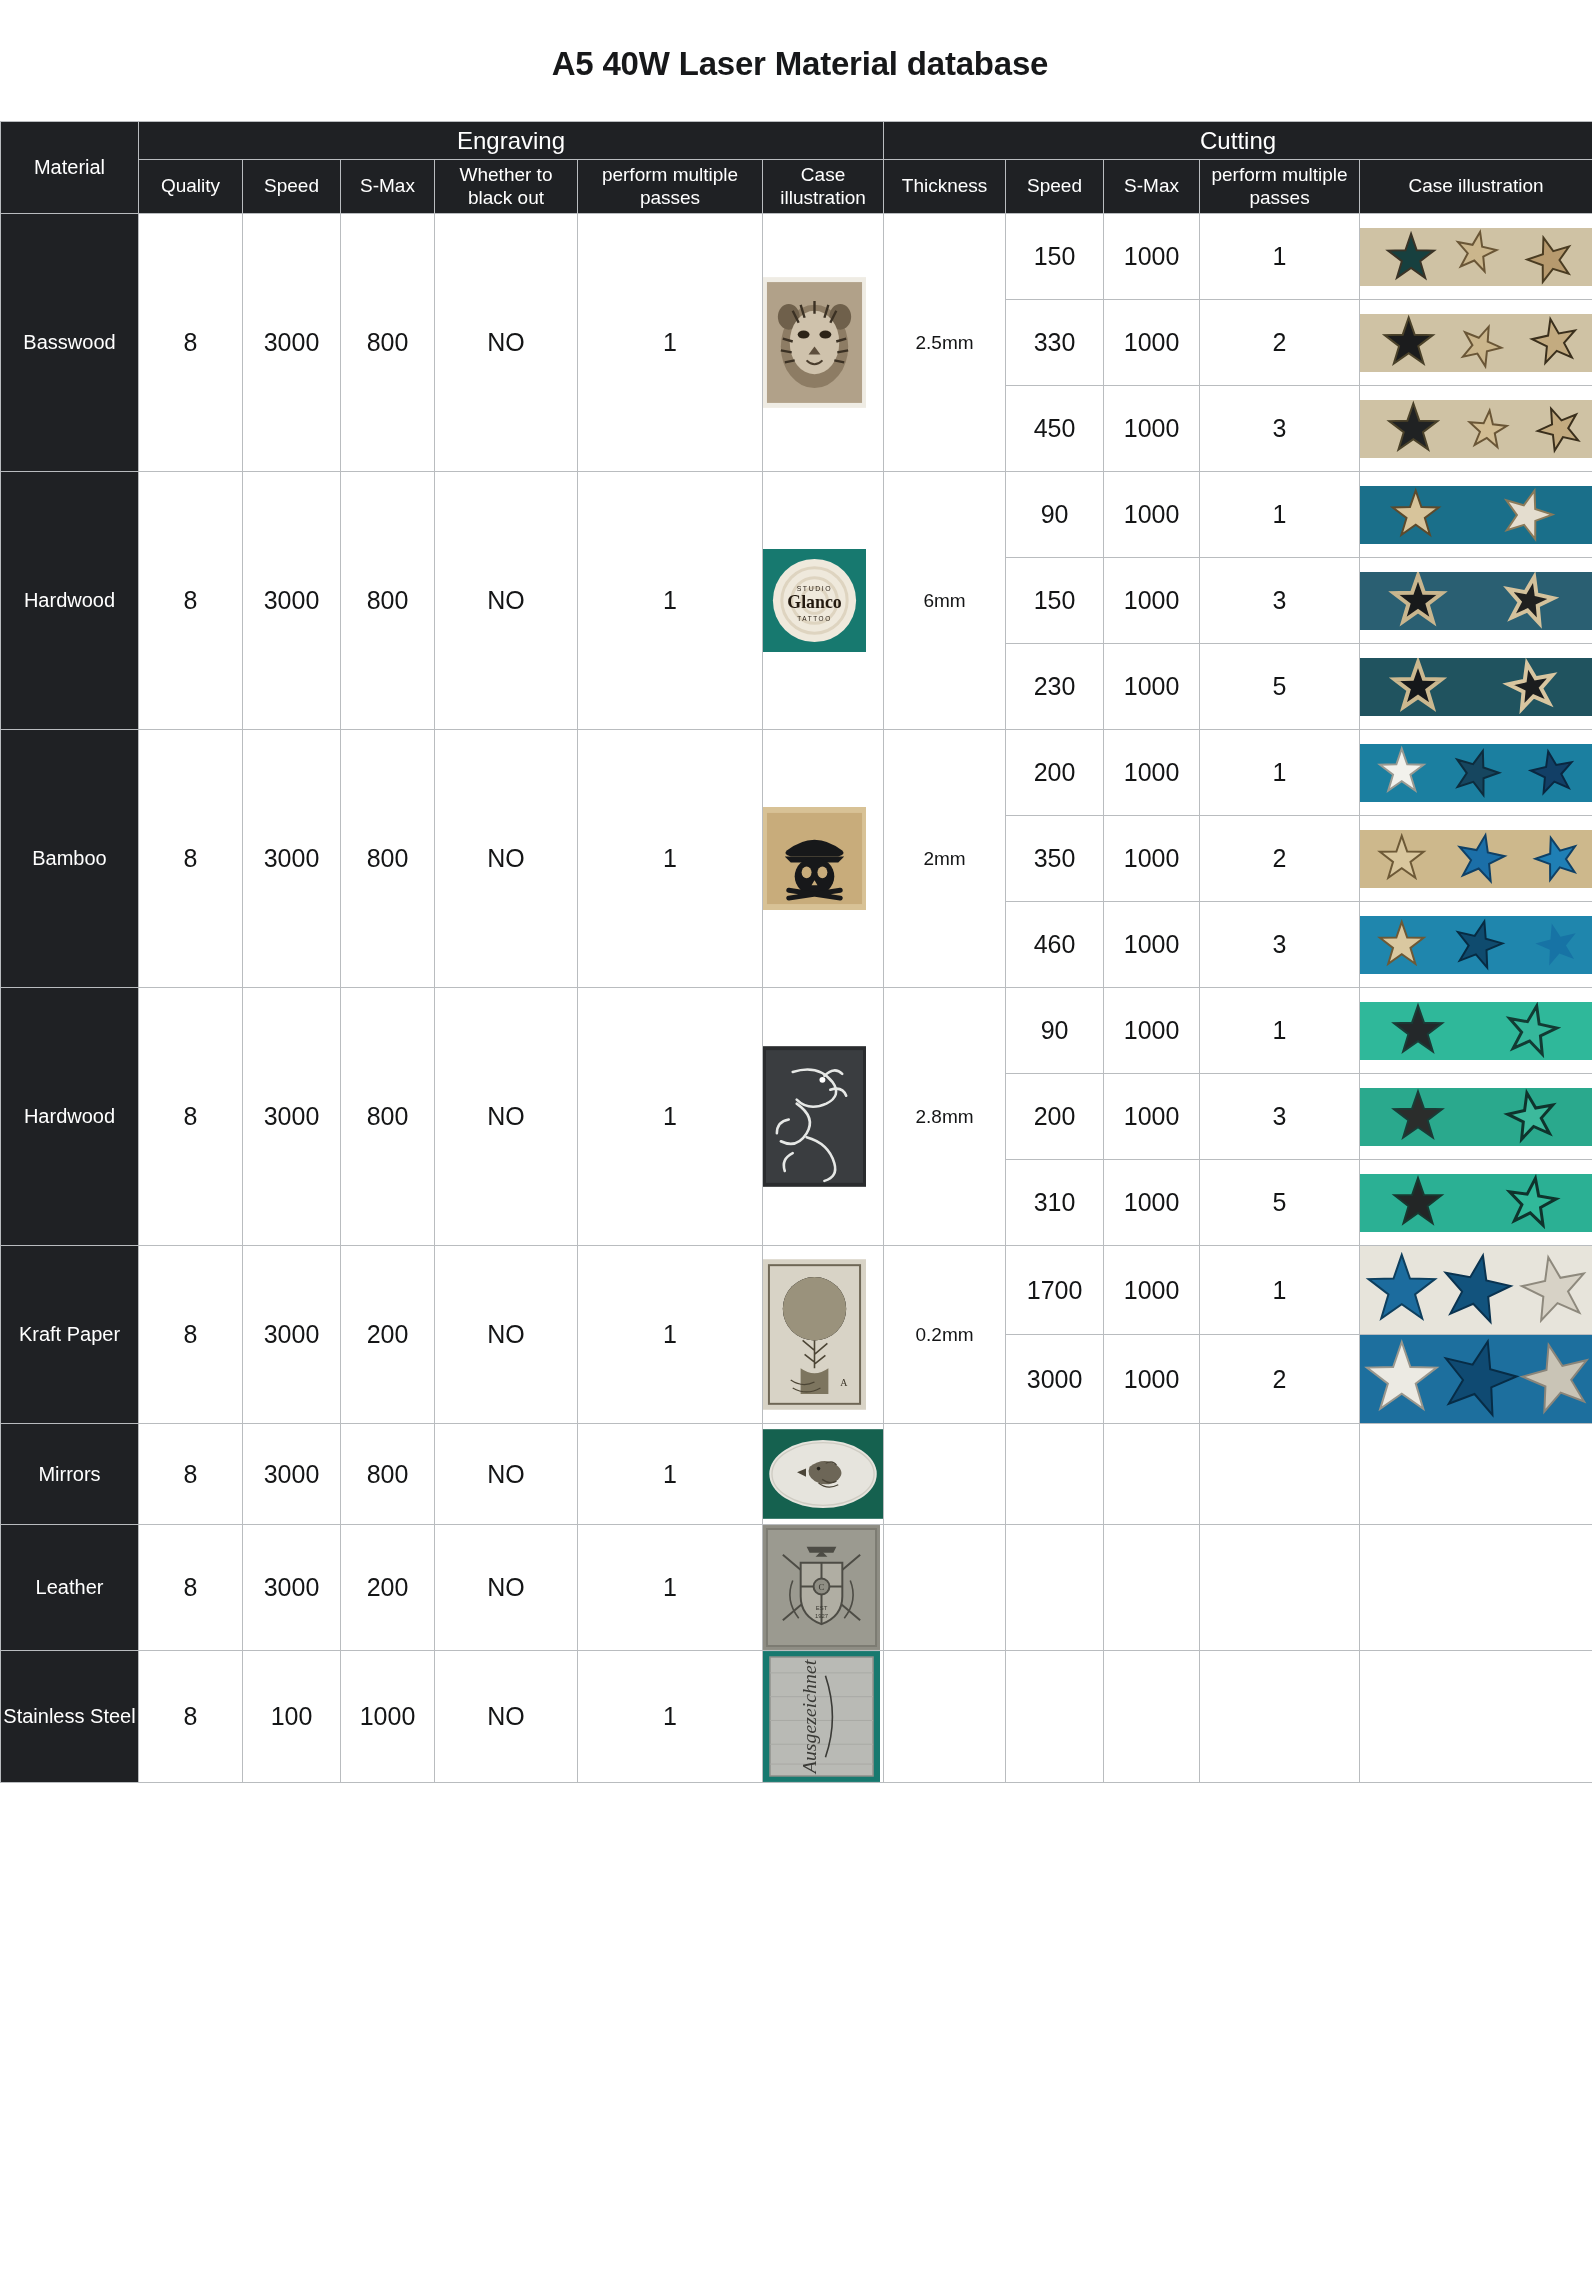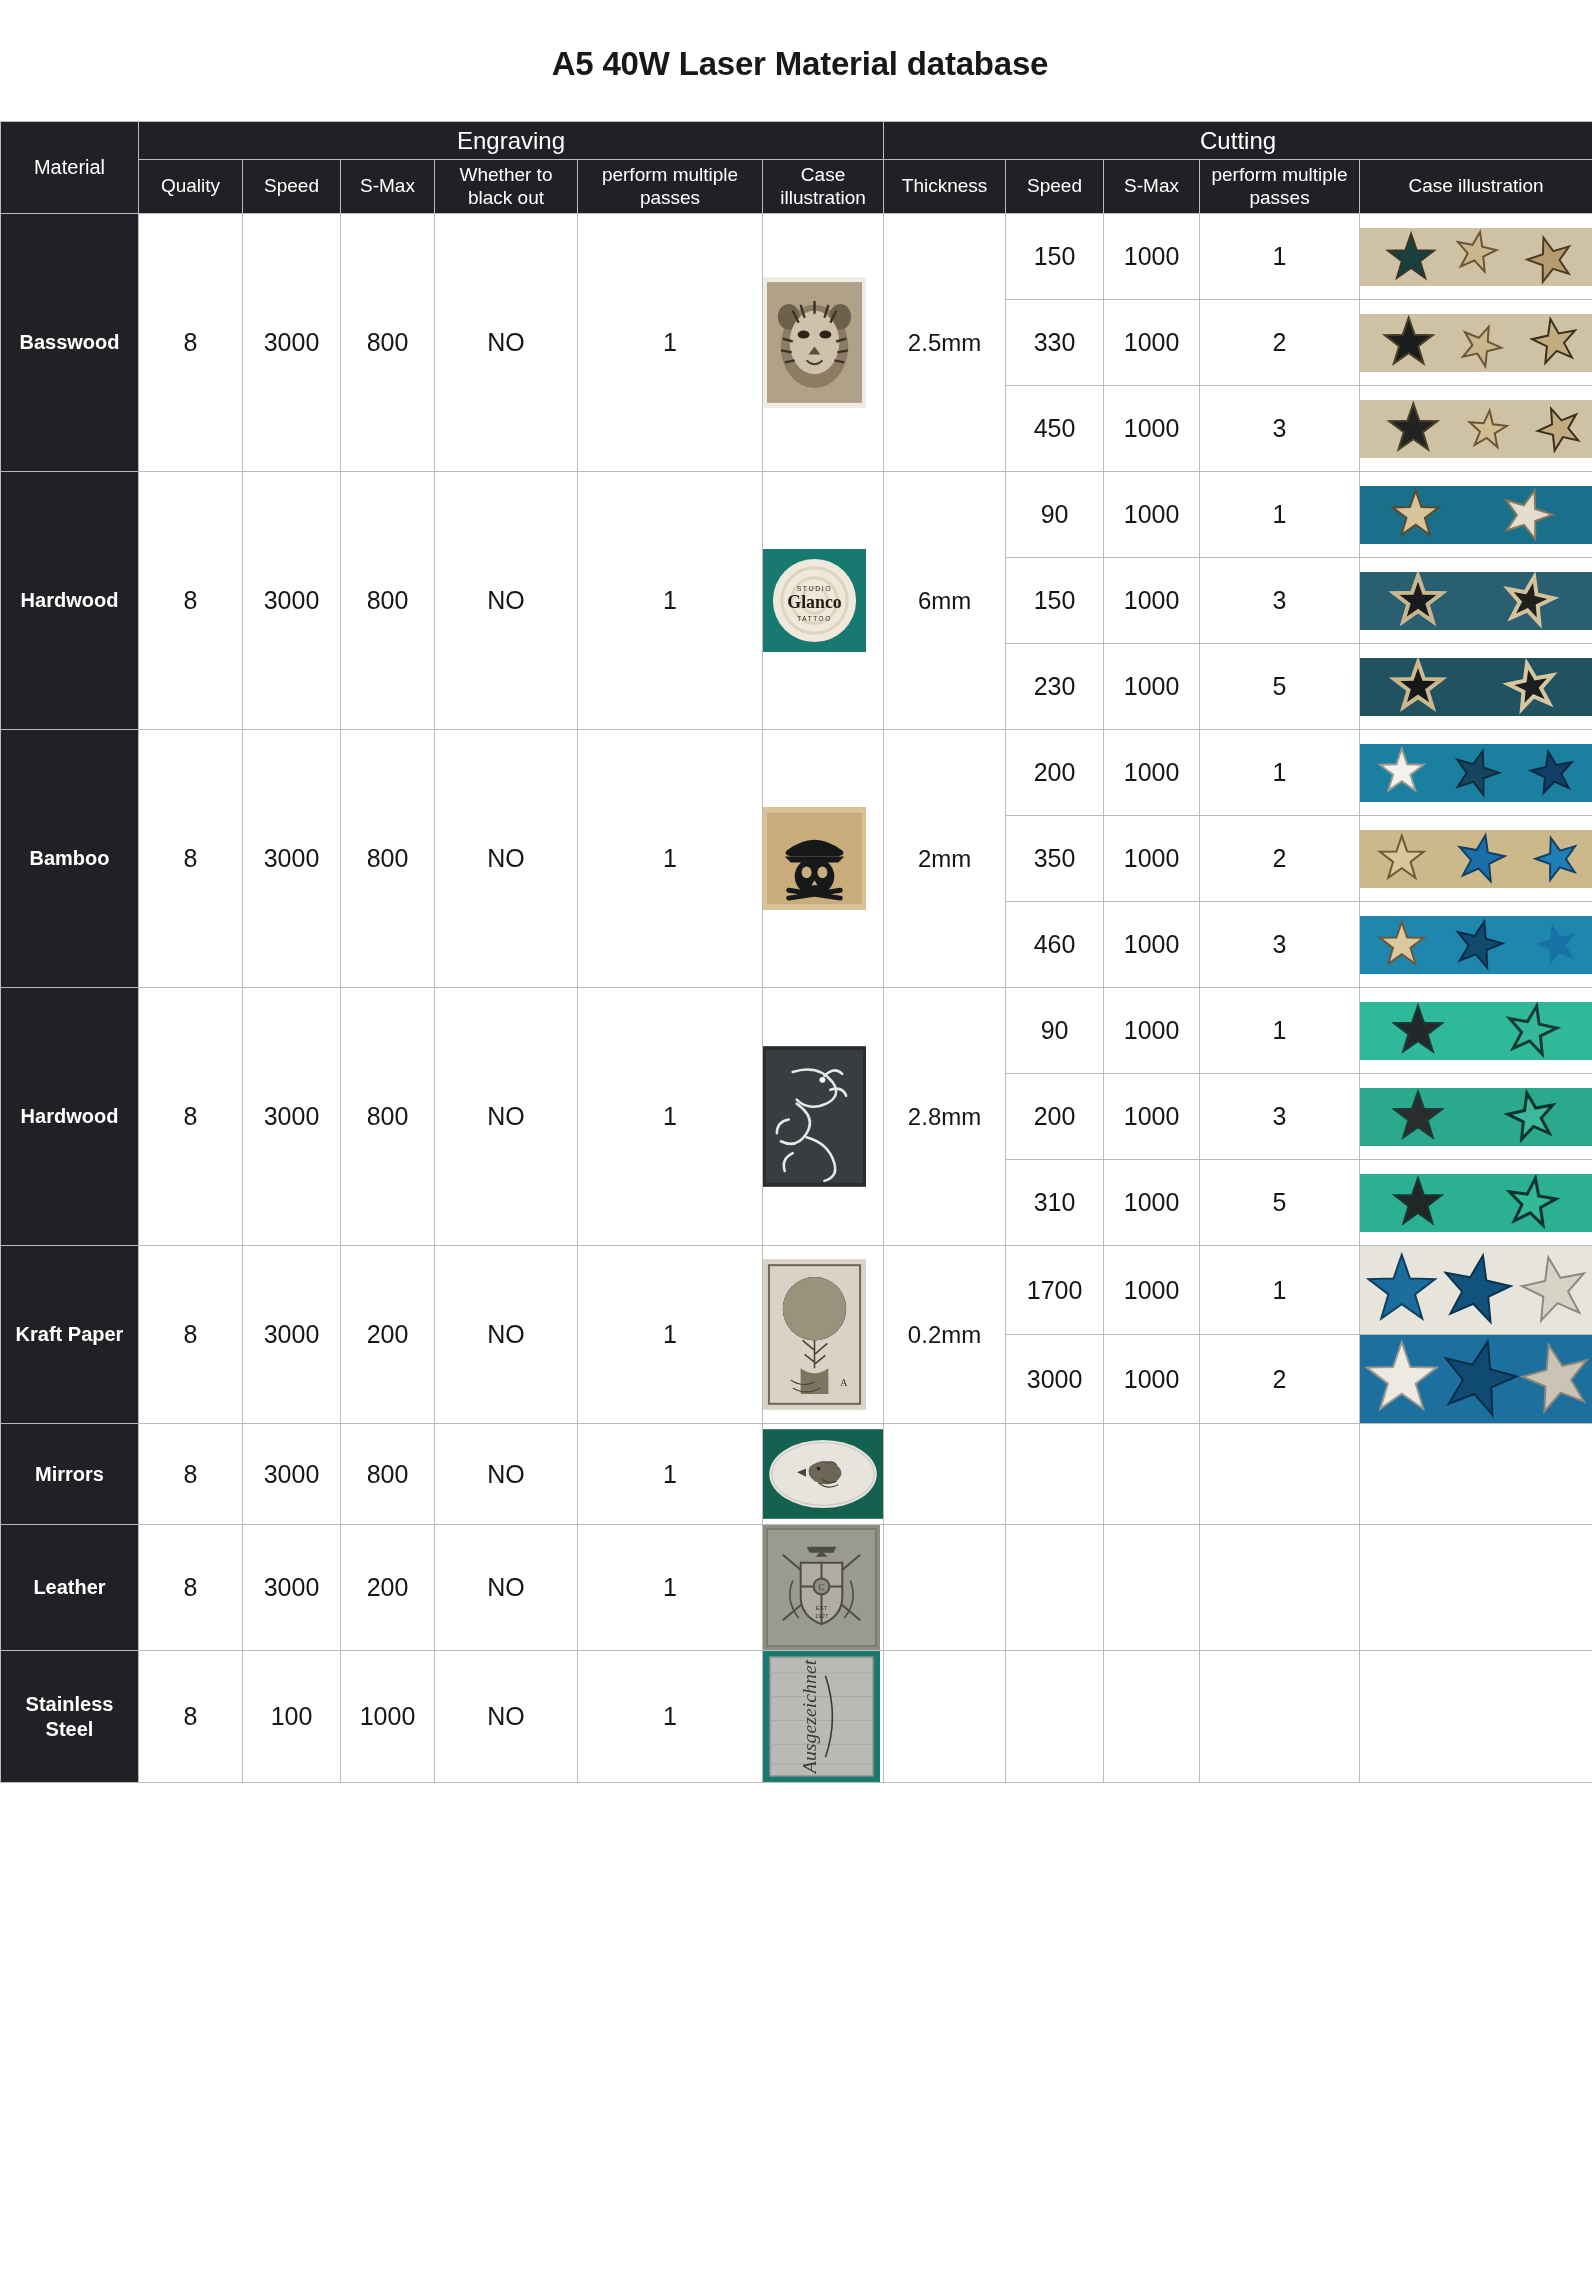--- a/index.html
+++ b/index.html
@@ -41,26 +41,25 @@
   .hd-sub   { font-size: 19px; height: 54px; line-height: 1.18; padding: 2px 4px; }
   .hd-mat   { font-size: 20px; }
 
   
   .mat-cell {
     background: #1f2124;
     color: #ffffff;
     font-size: 20px;
     line-height: 1.25;
     padding: 4px 6px;
-    font-weight: bold;
   }
 
   
   .val { font-size: 25px; color: #141516; background: #ffffff; }
-  .val-sm { font-size: 24px; }
+  .val-sm { font-size: 19px; }
 
   
   .illus-cell { background: #ffffff; padding: 0; }
   .illus-wrap {
     width: 100%;
     display: flex;
     align-items: center;
     justify-content: flex-start;
   }
   .cut-cell { padding: 0; background:#ffffff; }

